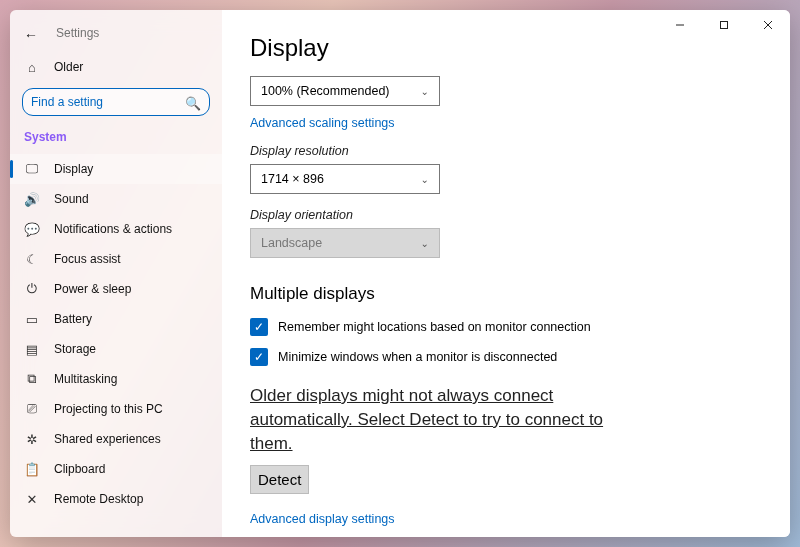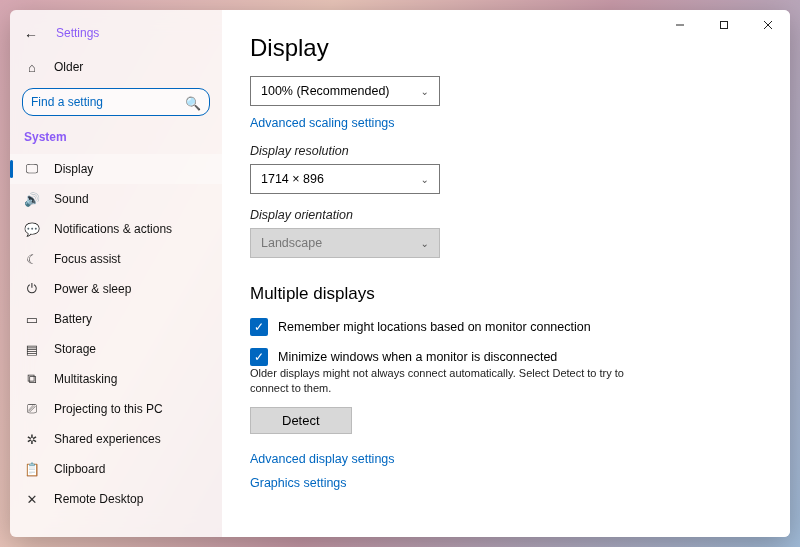--- a/index.html
+++ b/index.html
@@ -45,21 +45,21 @@
     flex-direction: column;
     padding-top: 8px;
     position: relative;
   }
   .back-row {
     display: flex; align-items: center;
     height: 30px;
     padding-left: 14px;
     gap: 18px;
   }
-  .back-row .title { font-size: 12px; color: #8b5cf6; }
+  .back-row .title { font-size: 12px; color: #737373; }
   .back-arrow { font-size: 14px; color: #111; }
 
   .home-row, .nav-item {
     display: flex; align-items: center;
     height: 30px;
     padding-left: 14px;
     gap: 14px;
     font-size: 12px;
     color: #111;
     cursor: default;
@@ -125,28 +125,28 @@
 
   .section-h { font-size: 17px; font-weight: 400; margin-top: 26px; margin-bottom: 14px; }
 
   .chk-row { display:flex; align-items:center; gap:10px; font-size: 12.5px; margin-top: 12px; }
   .chk {
     width: 18px; height: 18px; background:#0067c0; color:#fff;
     display:flex; align-items:center; justify-content:center;
     font-size: 12px; border-radius:2px;
   }
 
-  .para { font-size: 11px; color:#222; max-width: 400px; line-height:1.4; }
+  .para { font-size: 17px; color:#222; margin-top: 18px; max-width: 400px; line-height:1.4;text-decoration:underline; }
 
   .btn {
     margin-top: 10px;
     background:#d8d8d8;
     border:1px solid #bbb;
-    padding: 5px 31px;
-    font-size: 13px;
+    padding: 5px 7px;
+    font-size: 15px;
     cursor: default;
   }
 
   
   .ic { font-size: 13px; color:#333; }
 </style>
 </head>
 <body>
 
 <div class="window">

